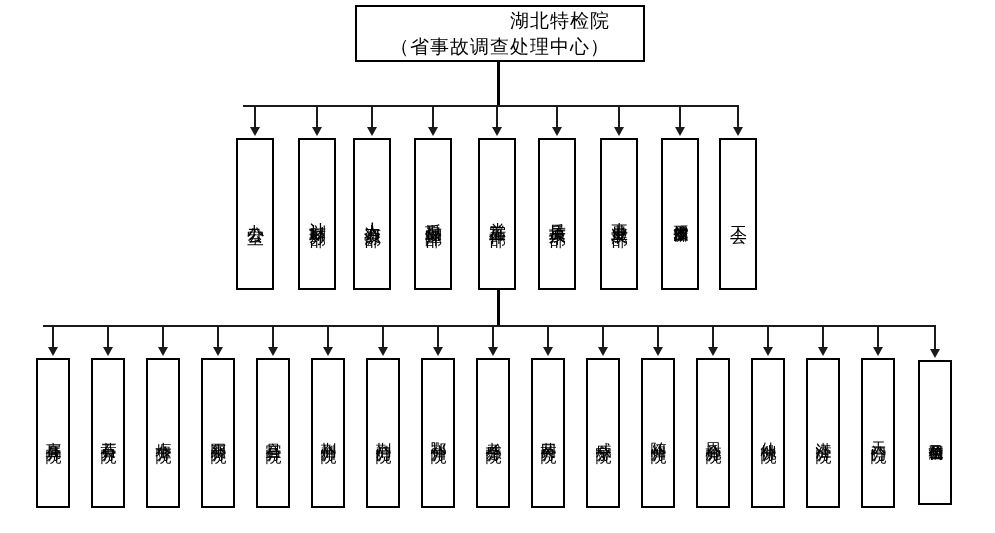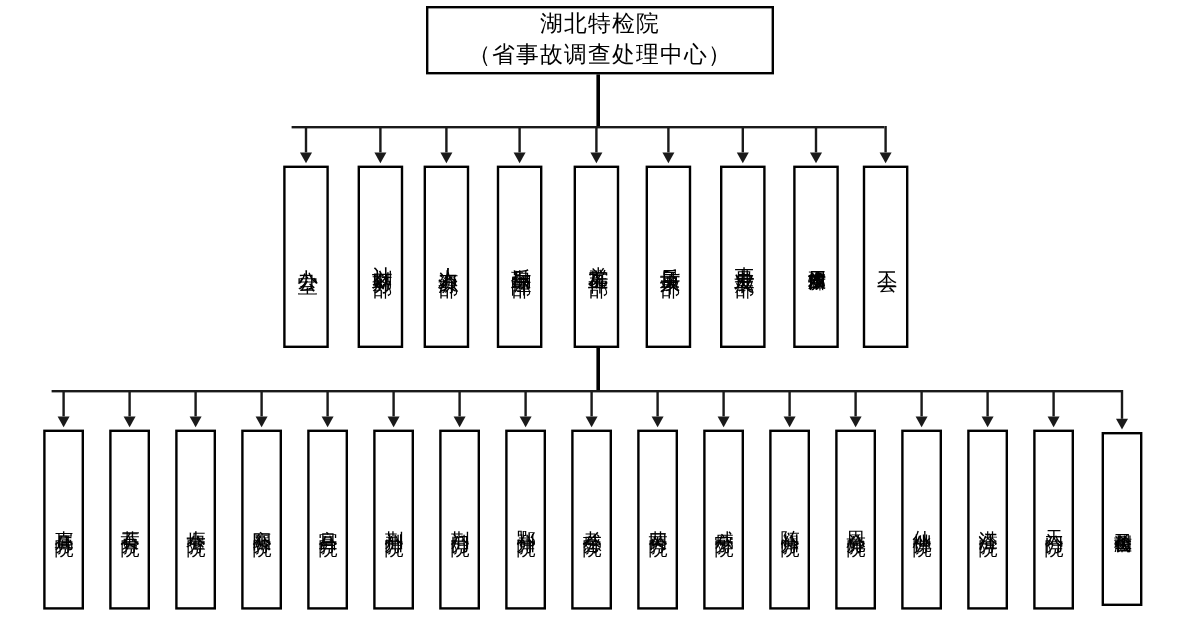--- a/index.html
+++ b/index.html
@@ -21,21 +21,21 @@
     box-sizing: border-box;
     border: 2px solid #000000;
     background: #ffffff;
     display: flex;
     align-items: center;
     justify-content: center;
     color: #000000;
   }
   .node.root {
     border-width: 2px;
-    text-align: center;
+    text-align: right;
     line-height: 1.35;
     font-size: 19px;
     white-space: pre-line;
     letter-spacing: 1px;
   }
   
   .node.vert {
     writing-mode: vertical-rl;
     text-orientation: upright;
     font-size: 17px;

